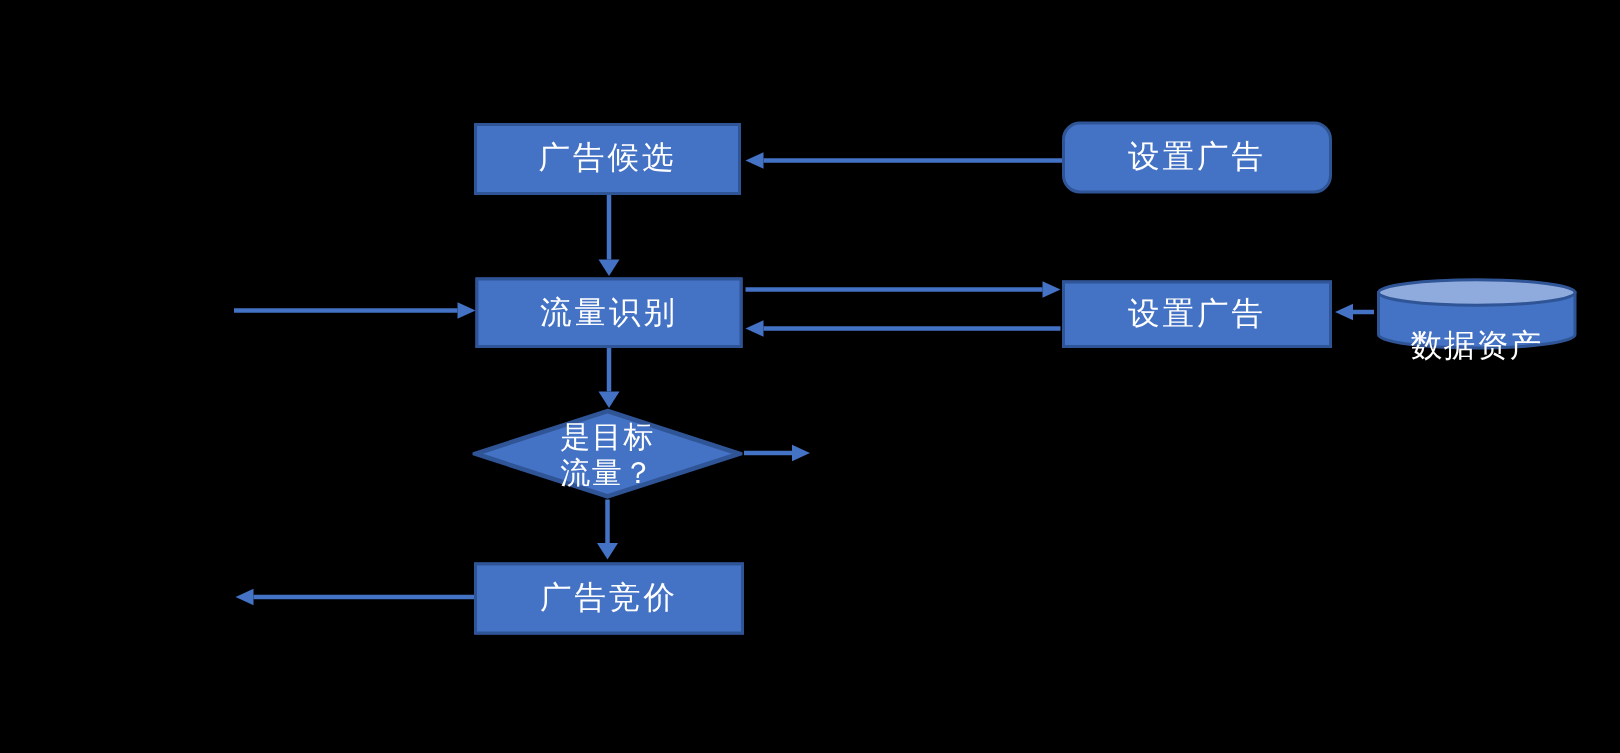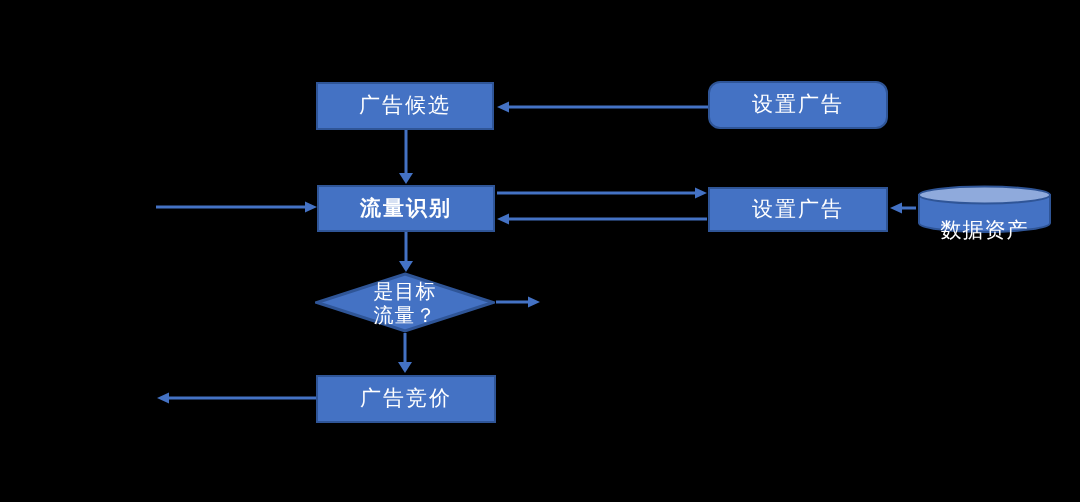--- a/index.html
+++ b/index.html
@@ -145,21 +145,21 @@
   </svg>
 
   <div class="node rect" style="left:316px; top:82px; width:178px; height:48px;">
     <span class="label">广告候选</span>
   </div>
 
   <div class="node rect" style="left:708px; top:81px; width:180px; height:48px;border-radius:12px;">
     <span class="label">设置广告</span>
   </div>
 
-  <div class="node rect" style="left:317px; top:185px; width:178px; height:47px;font-weight:bold;">
+  <div class="node rect" style="left:317px; top:185px; width:178px; height:47px;">
     <span class="label">流量识别</span>
   </div>
 
   <div class="node rect" style="left:708px; top:187px; width:180px; height:45px;">
     <span class="label">设置广告</span>
   </div>
 
   <div class="node diamond" style="left:315px; top:272px; width:180px; height:61px;">
     <svg width="180" height="61" viewBox="0 0 180 61" xmlns="http://www.w3.org/2000/svg">
       <polygon class="diamond-shape" points="90,2 178,30.5 90,59 2,30.5"></polygon>

